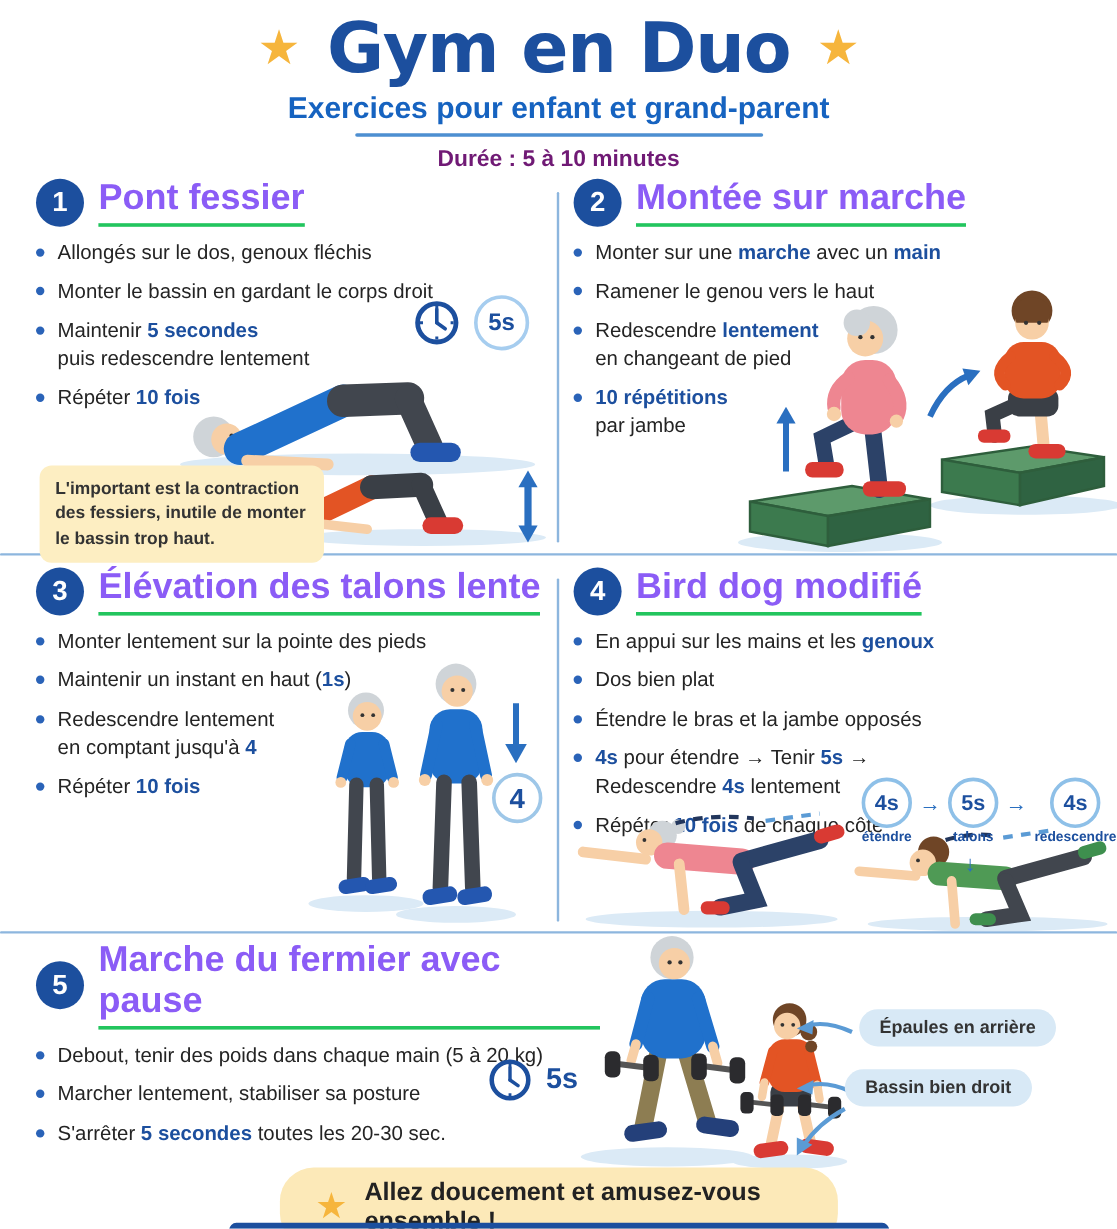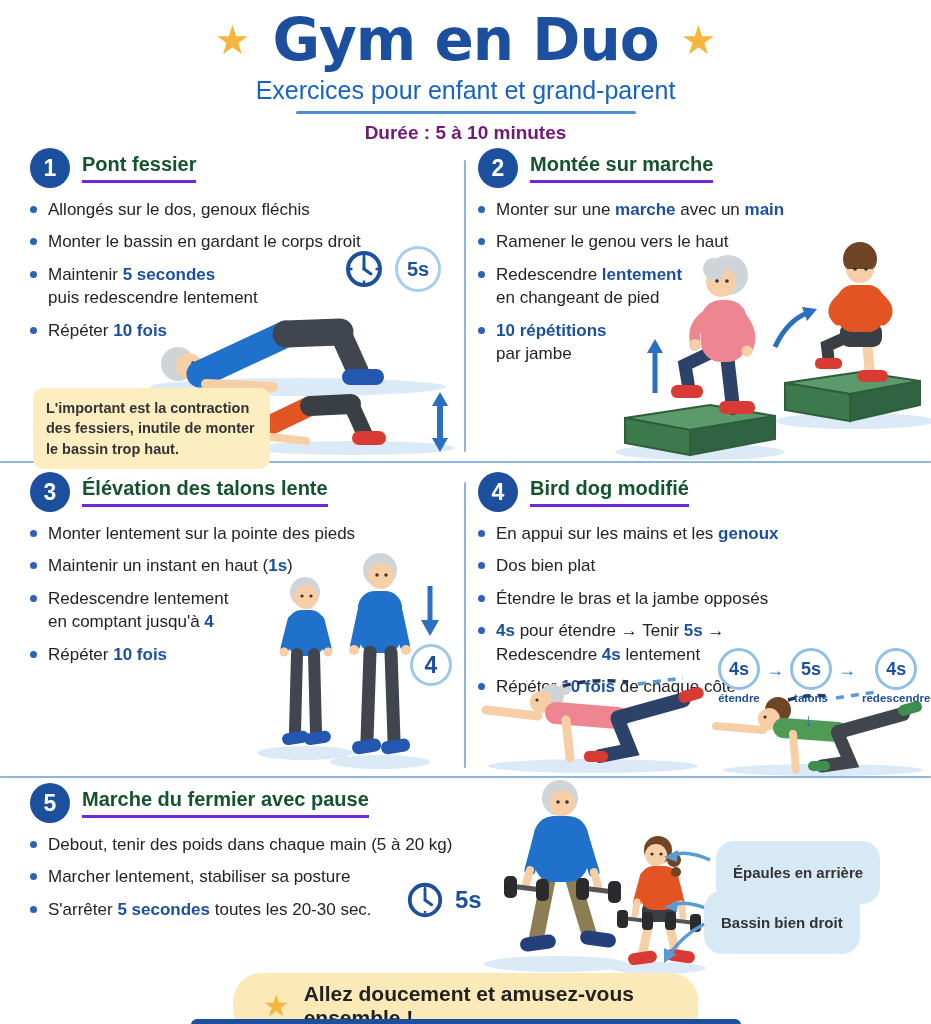--- a/index.html
+++ b/index.html
@@ -6,52 +6,52 @@
   html,body { background:#fff; }
   body { font-family:"Liberation Sans", sans-serif; }
   .page { position:relative; width:931px; height:1024px; background:#ffffff; overflow:hidden; }
 
   
   .header { position:absolute; top:6px; left:0; width:100%; text-align:center; }
   .title-row { display:flex; align-items:center; justify-content:center; gap:22px; }
   .star { color:#f6b53c; font-size:40px; line-height:1; }
   h1.main-title { font-family:"DejaVu Sans", sans-serif; font-size:58px; font-weight:bold;
        color:#1c4f9e; letter-spacing:-1px; }
-  .subtitle { margin-top:2px; font-size:25px; font-weight:normal; color:#1663c0; }
+  .subtitle { margin-top:2px; font-size:25px; font-weight:bold; color:#1663c0; }
   .sub-underline { width:340px; height:3px; background:#4d8fd1; margin:6px auto 0; border-radius:2px; }
   .duration { margin-top:8px; font-size:19px; font-weight:bold; color:#701a75; }
 
   
   .divider { position:absolute; background:#8db6de; border-radius:2px; }
   .vdiv { width:2px; }
   .hdiv { height:2px; width:931px; left:0; }
 
   
   .sec { position:absolute; }
   .sec-head { display:flex; align-items:center; gap:12px; margin-bottom:10px; }
   .badge { width:40px; height:40px; border-radius:50%; background:#1c4f9e; color:#fff;
        display:flex; align-items:center; justify-content:center; font-size:23px; font-weight:bold; flex:none; }
-  .sec-title { display:inline-block; font-size:20px; font-weight:bold; color:#14532d;
-       padding-bottom:4px; border-bottom:3px solid #6d28d9; }
+  .sec-title { display:inline-block; font-size:30px; font-weight:bold; color:#8b5cf6;
+       padding-bottom:4px; border-bottom:3px solid #22c55e; }
   ul.bullets { list-style:none; }
   ul.bullets li { display:flex; gap:11px; margin-bottom:9px; }
   .dot { width:7px; height:7px; border-radius:50%; background:#2a63b8; margin-top:8px; flex:none; }
   .btxt { font-size:17px; color:#242424; line-height:1.38; white-space:pre-line; }
   .hl { color:#1c4f9e; font-weight:bold; }
 
   
   .note { position:absolute; left:33px; top:388px; width:237px; background:#fdeec2;
        border-radius:10px; padding:10px 13px; font-size:14.5px; font-weight:bold; color:#333; line-height:1.4; }
   .footer-pill { position:absolute; top:973px; left:50%; transform:translateX(-50%);
        background:#fce9b8; border-radius:28px; padding:9px 30px; display:flex; align-items:center; gap:14px; }
   .footer-pill .star { font-size:30px; }
   .footer-text { font-size:21px; font-weight:bold; color:#222; }
   .bottom-bar { position:absolute; top:1019px; left:50%; transform:translateX(-50%);
        width:550px; height:12px; border-radius:6px; background:#1c4f9e; }
-  .callout { position:absolute; background:#d8e9f6; border-radius:18px; padding:23px 17px;
+  .callout { position:absolute; background:#d8e9f6; border-radius:18px; padding:7px 17px;
        font-size:15px; font-weight:bold; color:#333; white-space:nowrap; }
 
   
   .timer-row { position:absolute; display:flex; align-items:center; gap:10px; }
   .timer-circle { width:46px; height:46px; border-radius:50%; border:3px solid #a6cdef; color:#1c4f9e;
        font-size:20px; font-weight:bold; display:flex; align-items:center; justify-content:center; background:#fff; }
   .timer-text { font-size:24px; font-weight:bold; color:#1c4f9e; }
   .count-circle { position:absolute; width:42px; height:42px; border-radius:50%; border:3px solid #9ec7e8;
        color:#1c4f9e; font-size:23px; font-weight:bold; display:flex; align-items:center; justify-content:center; background:#fff; }
 

